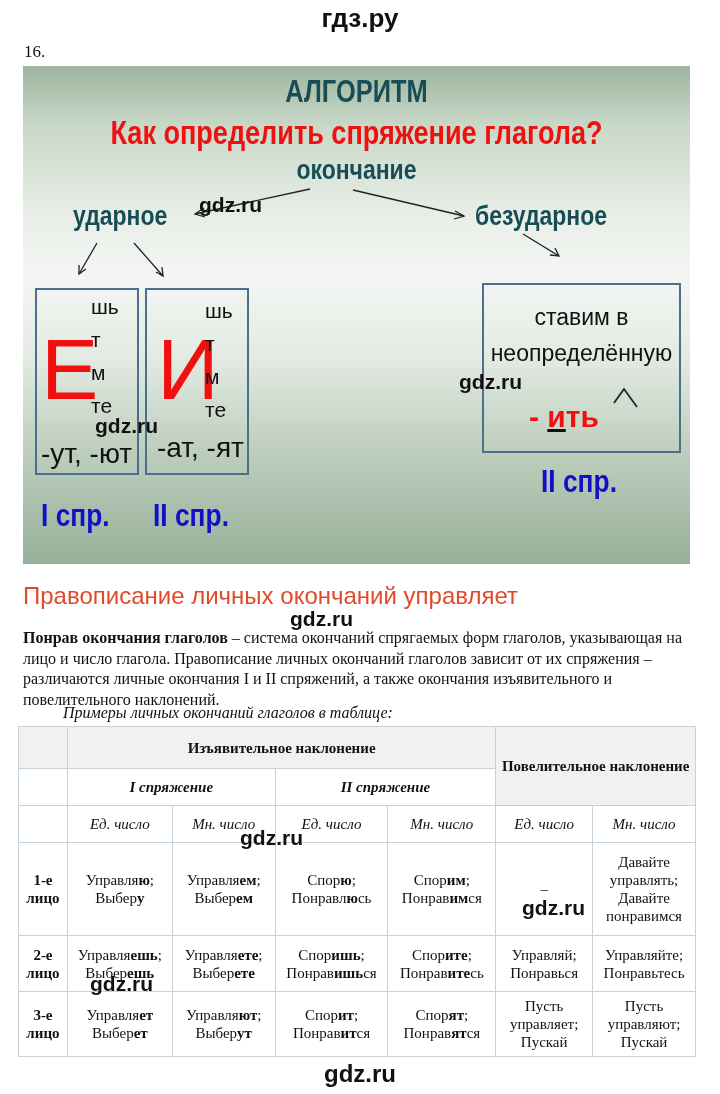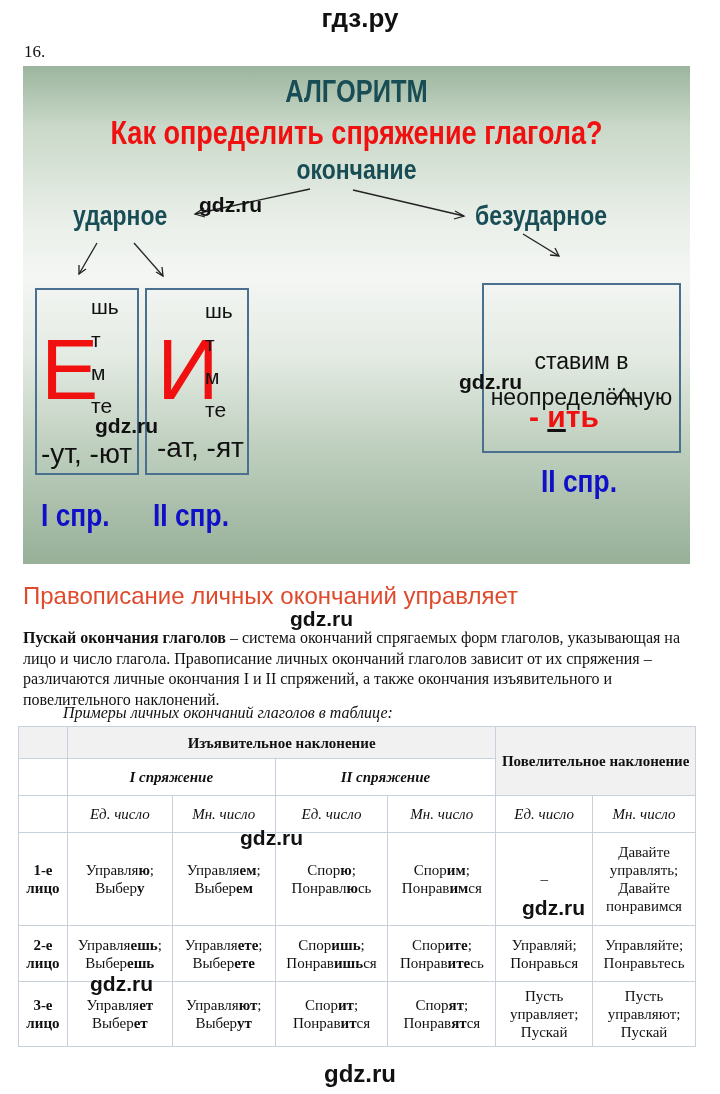--- a/index.html
+++ b/index.html
@@ -15,21 +15,21 @@
   .stressed { top:134px; left:50px; font-size:28px; font-weight:bold; color:#184d55; transform:scaleX(0.82); transform-origin:left; }
   .unstressed { top:134px; left:452px; font-size:28px; font-weight:bold; color:#184d55; transform:scaleX(0.82); transform-origin:left; }
   .box { position:absolute; border:2px solid #4a6f8f; }
   .box1 { left:12px; top:222px; width:100px; height:183px; }
   .box2 { left:122px; top:222px; width:100px; height:183px; }
   .box3 { left:459px; top:217px; width:195px; height:166px; }
   .big-letter { position:absolute; font-family:"Liberation Sans", sans-serif; color:#f01010; font-size:86px; line-height:86px; }
   .ends { position:absolute; font-family:"Liberation Sans", sans-serif; font-size:21px; line-height:33px; color:#111; }
   .suffix { position:absolute; font-family:"Liberation Sans", sans-serif; font-size:28px; color:#111; white-space:nowrap; }
   .conj { position:absolute; font-family:"Liberation Sans", sans-serif; font-weight:bold; font-size:31px; color:#1010c8; transform:scaleX(0.85); transform-origin:left; white-space:nowrap; }
-  .box3-text { position:absolute; left:0; top:14px; width:195px; text-align:center; font-family:"Liberation Sans", sans-serif; font-size:23px; line-height:36px; color:#111;margin-top:44px; }
+  .box3-text { position:absolute; left:0; top:14px; width:195px; text-align:center; font-family:"Liberation Sans", sans-serif; font-size:23px; line-height:36px; color:#111; }
   .itj { position:absolute; left:45px; top:115px; font-family:"Liberation Sans", sans-serif; font-weight:bold; font-size:30px; color:#f01010; white-space:nowrap; }
   .itj .u { text-decoration:underline; text-decoration-color:#111; }
   .wm { position:absolute; font-family:"Liberation Sans", sans-serif; font-weight:bold; font-size:21px; color:#111; z-index:5; }
   svg.arrows { position:absolute; left:0; top:0; }
   .section-title { position:absolute; left:23px; top:582px; font-family:"Liberation Sans", sans-serif; font-size:24px; color:#e04a2c; }
   .para { position:absolute; left:23px; top:628px; width:675px; font-size:16px; line-height:20.6px; }
   .para b { font-weight:bold; }
   .para-italic { position:absolute; left:23px; top:704px; font-style:italic; font-size:16px;margin-left:40px; }
   table.endings { position:absolute; left:18px; top:726px; width:678px; border-collapse:collapse; font-size:15px; text-align:center; }
   table.endings td { border:1px solid #c6d1dc; padding:0 2px; vertical-align:middle; line-height:18px; }
@@ -101,35 +101,35 @@
   <div class="conj" style="left:130px;top:432px;">II спр.</div>
   <div class="conj" style="left:518px;top:398px;">II спр.</div>
 
   <div class="wm" style="left:176px;top:127px;">gdz.ru</div>
   <div class="wm" style="left:72px;top:348px;">gdz.ru</div>
   <div class="wm" style="left:436px;top:304px;">gdz.ru</div>
 </div>
 
 <div class="section-title">Правописание личных окончаний управляет</div>
 <div class="wm" style="left:290px;top:607px;">gdz.ru</div>
-<div class="para"><b>Пускай окончания глаголов</b><span> – система окончаний спрягаемых форм глаголов, указывающая на лицо и число глагола. Правописание личных окончаний глаголов зависит от их спряжения – различаются личные окончания I и II спряжений, а также окончания изъявительного и повелительного наклонений.</span></div>
+<div class="para"><b>Понрав окончания глаголов</b><span> – система окончаний спрягаемых форм глаголов, указывающая на лицо и число глагола. Правописание личных окончаний глаголов зависит от их спряжения – различаются личные окончания I и II спряжений, а также окончания изъявительного и повелительного наклонений.</span></div>
 <div class="para-italic">Примеры личных окончаний глаголов в таблице:</div>
 
 <table class="endings">
   <colgroup>
     <col style="width:49px">
       <col style="width:105px">
       <col style="width:103px">
       <col style="width:113px">
       <col style="width:108px">
       <col style="width:97px">
       <col style="width:103px">
   </colgroup>
   <tbody>
-      <tr style="height:32px">
+      <tr style="height:42px">
     <td class="hdr-gray"></td>
     <td class="hdr-gray" colspan="4" style="font-weight:bold;">Изъявительное наклонение</td>
     <td class="hdr-gray" colspan="2" rowspan="2" style="font-weight:bold;line-height:21px;">Повелительное наклонение</td>
   </tr>
   <tr style="height:37px">
     <td></td>
     <td colspan="2" class="bi">I спряжение</td>
     <td colspan="2" class="bi">II спряжение</td>
   </tr>
   <tr style="height:37px">

